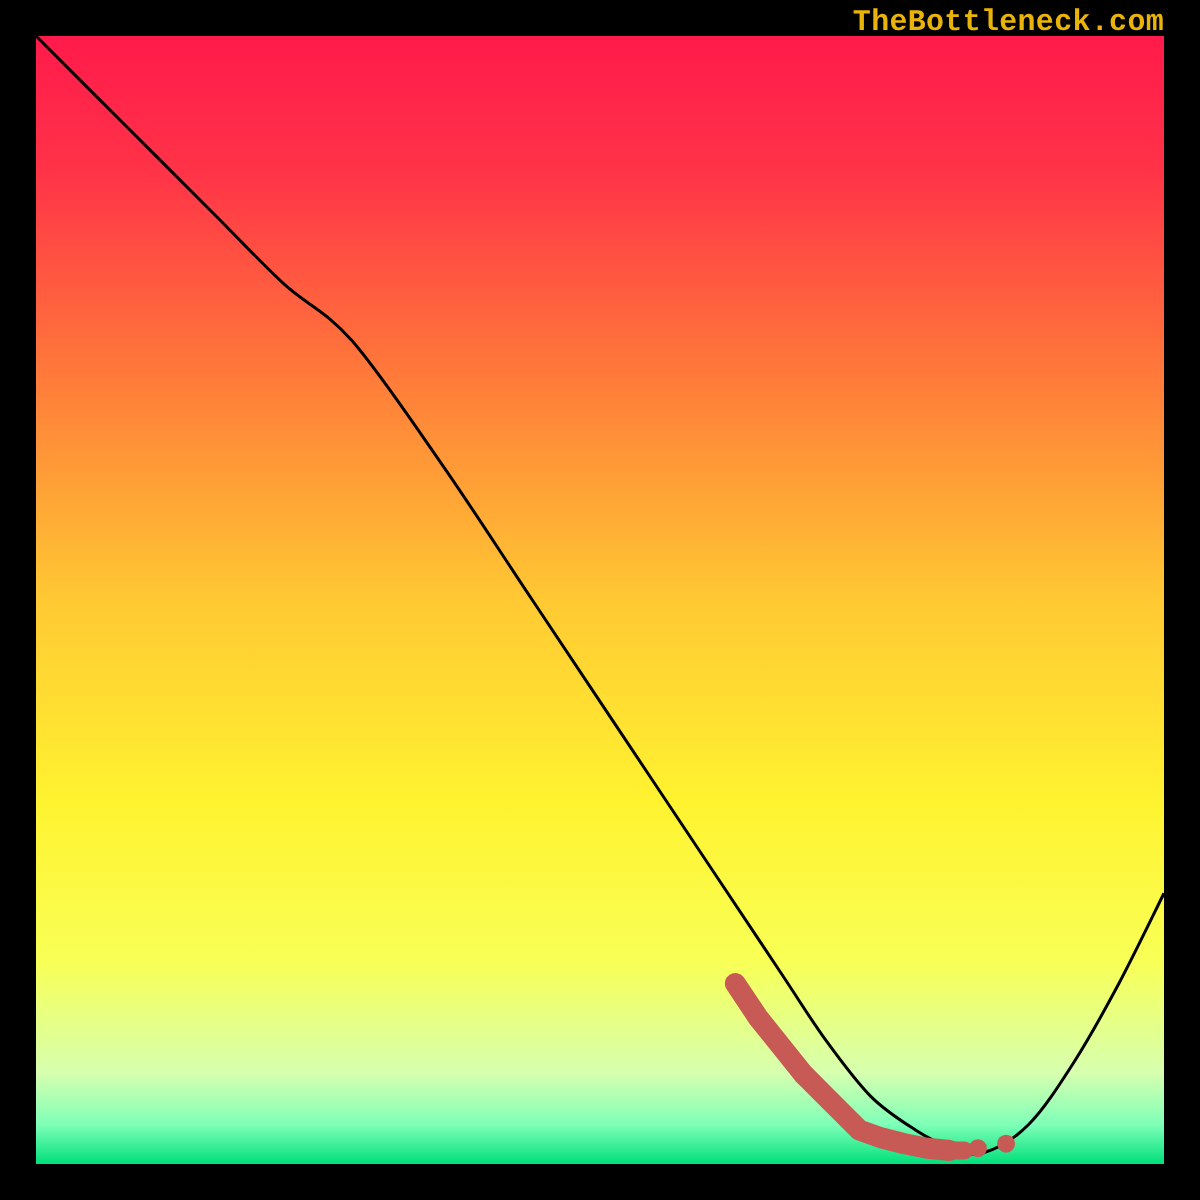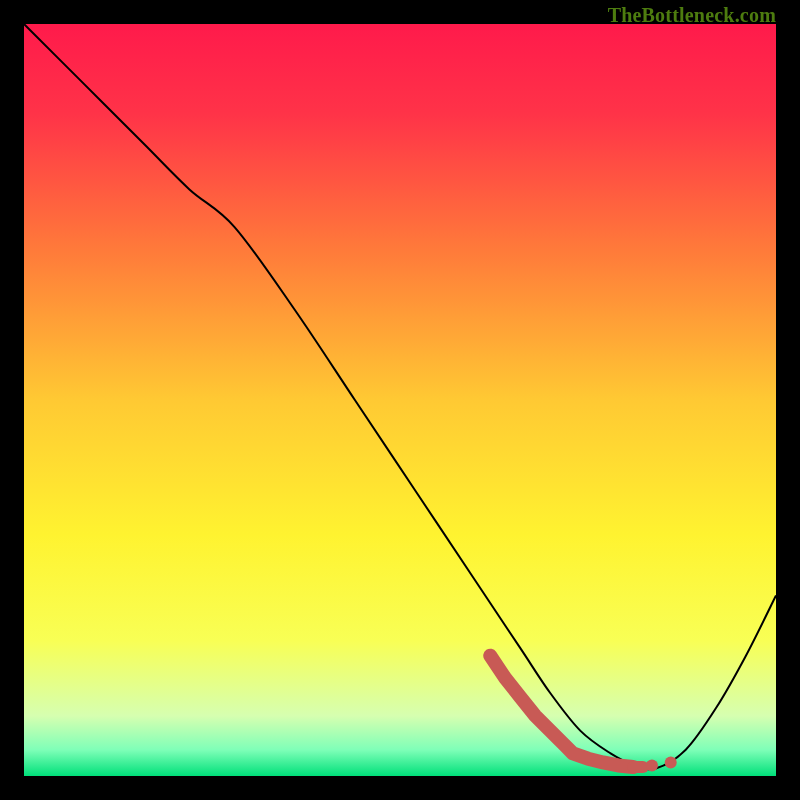--- a/index.html
+++ b/index.html
@@ -19,24 +19,24 @@
     position: absolute;
     left: 24px;
     top: 24px;
     width: 752px;
     height: 752px;
   }
   .watermark {
     position: absolute;
     top: 4px;
     right: 24px;
-    font-family: Liberation Serif, serif;
+    font-family: Liberation Mono, monospace;
     font-size: 20px;
     font-weight: 600;
-    color: #4d7c0f;
+    color: #eab308;
     letter-spacing: 0.2px;
   }
   svg {
     display: block;
   }
 </style>
 </head>
 <body>
 
 <div class="chart-container">

